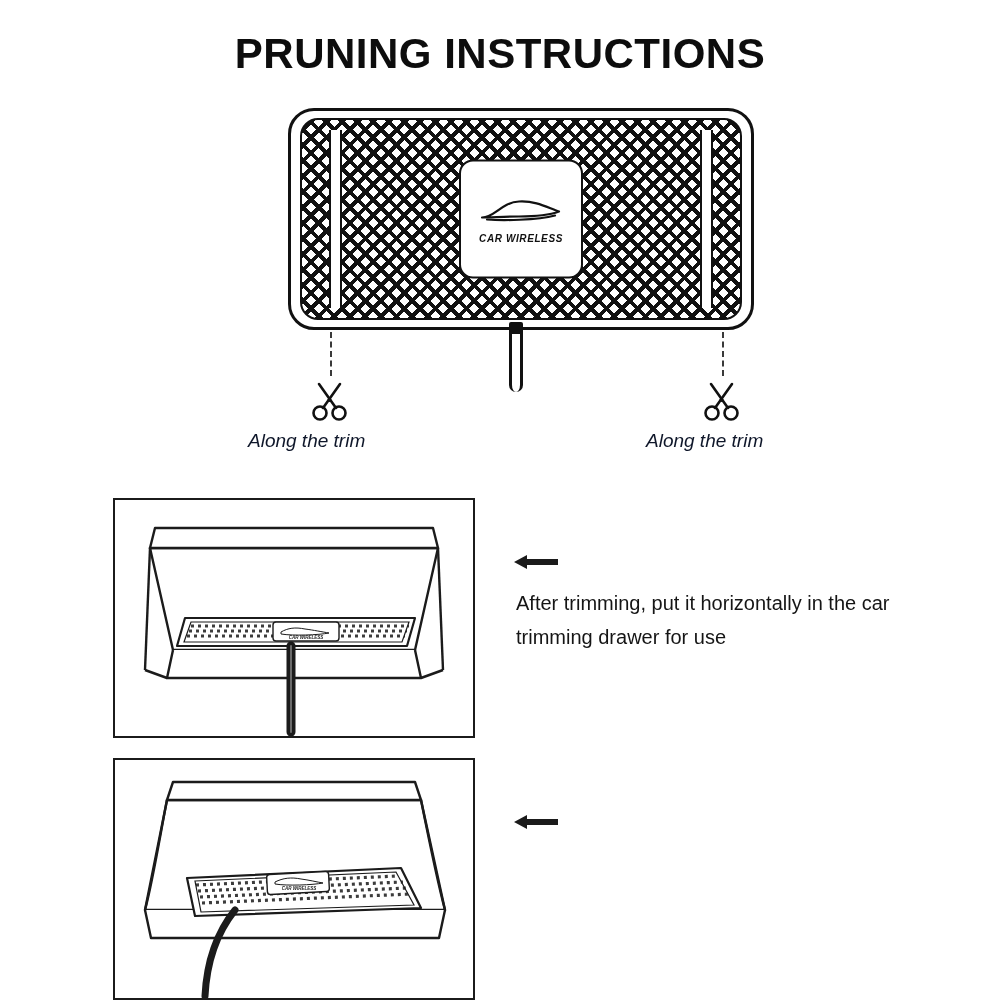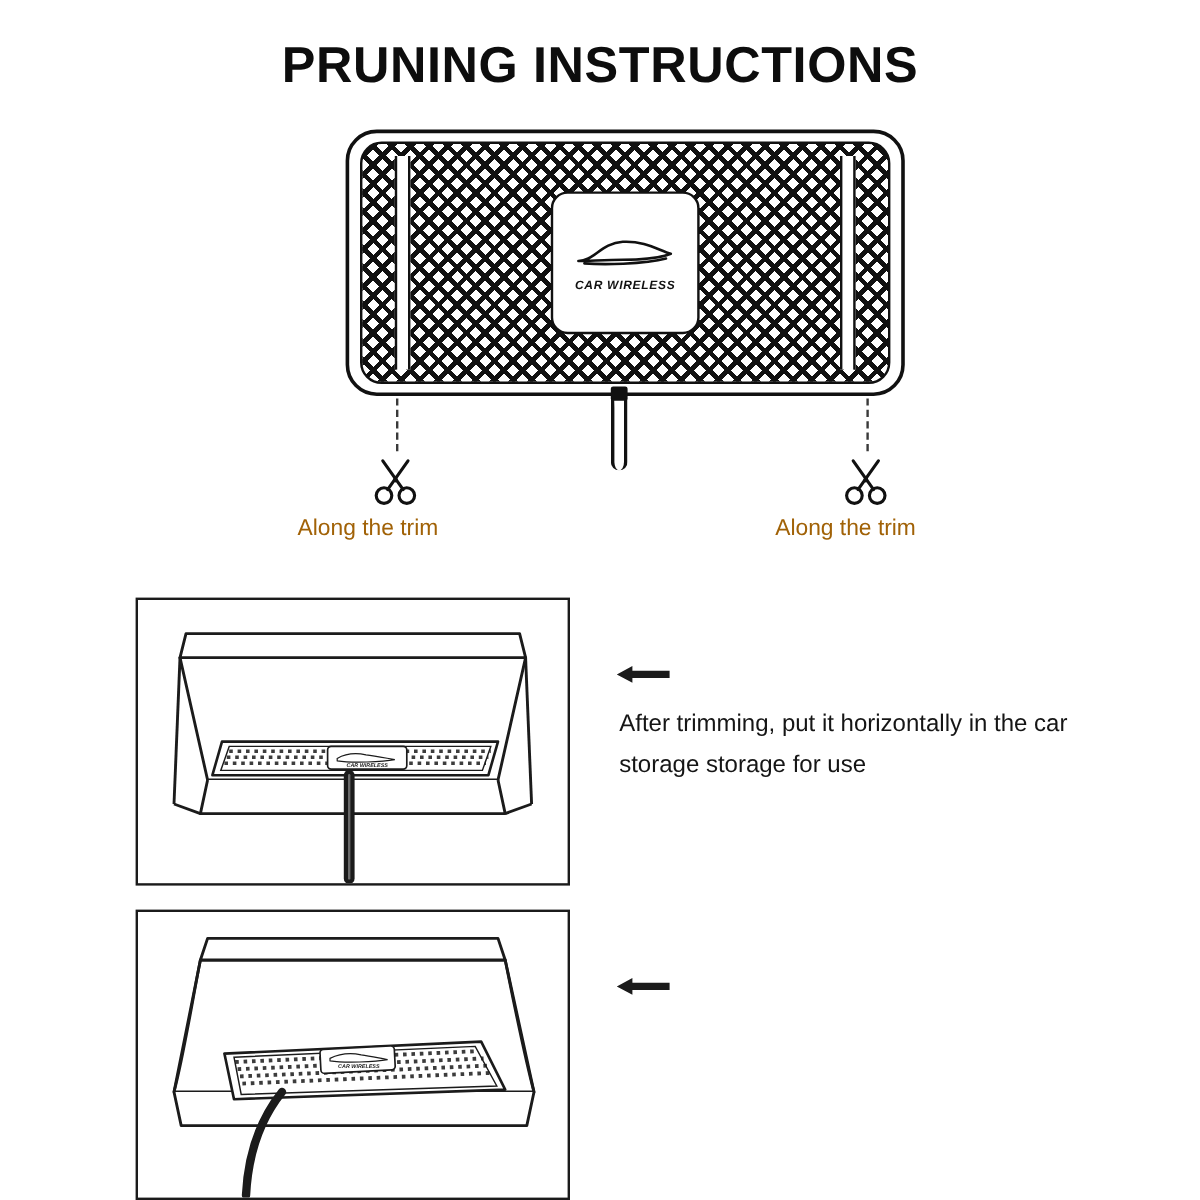--- a/index.html
+++ b/index.html
@@ -146,22 +146,23 @@
     position: absolute;
     width: 46px;
     height: 46px;
   }
   .scissor.left { left: 307px; top: 378px; }
   .scissor.right { left: 699px; top: 378px; }
 
   .trim-label {
     position: absolute;
     font-size: 19px;
-    color: #a16207;
+    color: #0f172a;
     white-space: nowrap;
+    font-style: italic;
   }
   .trim-label.left { left: 248px; top: 430px; }
   .trim-label.right { left: 646px; top: 430px; }
 
   
   .panel {
     position: absolute;
     border: 2px solid #1b1b1b;
     background: #fff;
     box-sizing: border-box;
@@ -271,21 +272,21 @@
         <path d="M176 146 L176 232" stroke="#ffffff" stroke-width="2" stroke-linecap="round" opacity="0.35"></path>
       </svg>
     </div>
   </div>
 
   <div class="arrow arrow-one">
     <svg width="48" height="20" viewBox="0 0 48 20">
       <path d="M2 10 L15 3 L15 7 L46 7 L46 13 L15 13 L15 17 Z" fill="#1b1b1b"></path>
     </svg>
   </div>
-  <div class="caption caption-one">After trimming, put it horizontally in the car storage storage for use</div>
+  <div class="caption caption-one">After trimming, put it horizontally in the car trimming drawer for use</div>
 
   <div class="panel panel-two">
     <div class="scene">
       <svg width="358" height="238" viewBox="0 0 358 238">
 
         <path d="M52 40 L306 40 L330 150 L30 150 Z" fill="#ffffff" stroke="#1b1b1b" stroke-width="2.4" stroke-linejoin="round"></path>
         <path d="M52 40 L306 40 L300 22 L58 22 Z" fill="#ffffff" stroke="#1b1b1b" stroke-width="2.4" stroke-linejoin="round"></path>
         <path d="M30 150 L36 178 L324 178 L330 150" fill="#ffffff" stroke="#1b1b1b" stroke-width="2.4" stroke-linejoin="round"></path>
         <path d="M52 40 C46 70 38 120 30 150" fill="none" stroke="#1b1b1b" stroke-width="2.4"></path>
         <path d="M306 40 C312 70 322 120 330 150" fill="none" stroke="#1b1b1b" stroke-width="2.4"></path>

